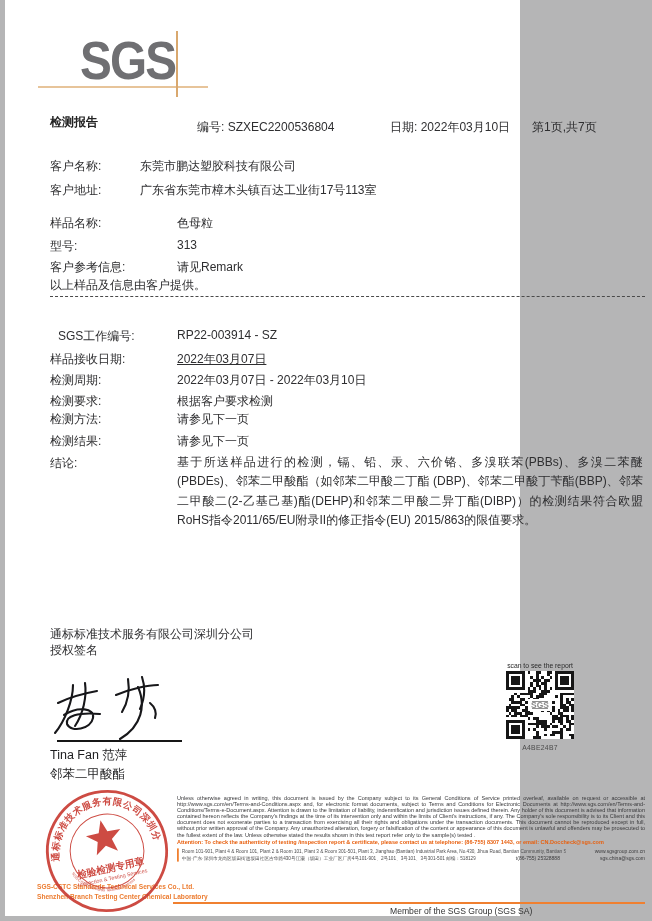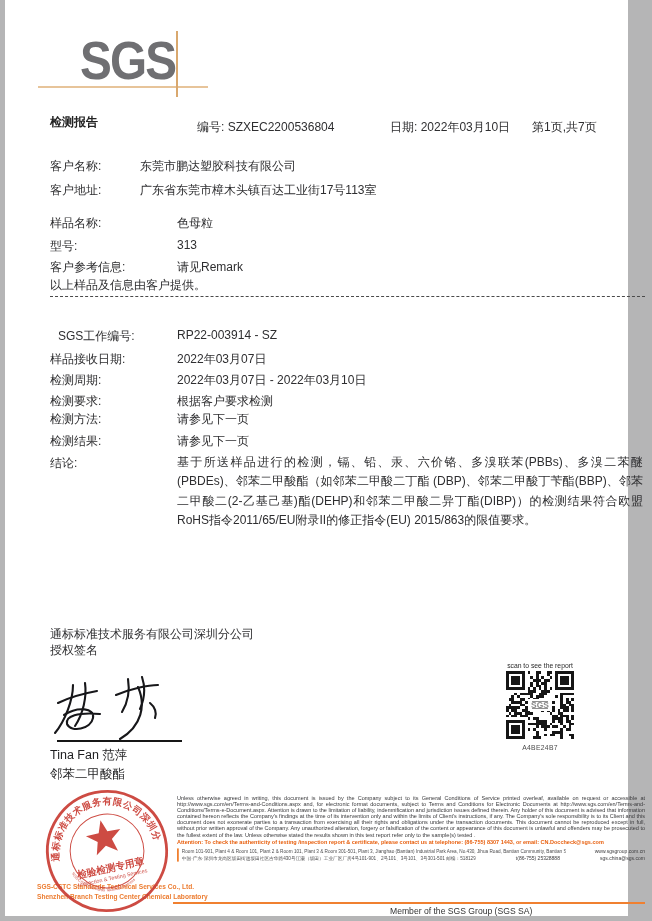--- a/index.html
+++ b/index.html
@@ -2,21 +2,21 @@
 <html><head>
 <meta charset="utf-8">
 <style>
   html,body{margin:0;padding:0;}
   body{
     width:652px;height:921px;position:relative;overflow:hidden;
     background:#b5b5b6;
     font-family:"Liberation Sans","DejaVu Sans",sans-serif;
     color:#2e2e30;
   }
-  .page{position:absolute;left:0;top:0;width:628px;height:921px;background:#ffffff;}
+  .page{position:absolute;left:0;top:0;width:520px;height:921px;background:#ffffff;}
   .edge{position:absolute;background:#b5b5b6;z-index:60;}
   .abs{position:absolute;}
   .lbl,.val{position:absolute;font-size:12px;color:#2e2e30;white-space:nowrap;text-align:right;}
   .logo-text{
     position:absolute;left:80px;top:33px;font-size:53px;line-height:56px;
     font-weight:800;color:#6f6f72;letter-spacing:-2px;
     transform:scaleX(0.9);transform-origin:left top;
   }
   .tanline{position:absolute;background:#e7c49a;}
   .tanline-v{position:absolute;background:#d9a86e;}
@@ -73,21 +73,21 @@
   <span class="val" style="left:177px;top:238px;">313</span>
   <span class="lbl" style="left:50px;top:259px;">客户参考信息:</span>
   <span class="val" style="left:177px;top:259px;">请见Remark</span>
   <span class="lbl" style="left:50px;top:277px;">以上样品及信息由客户提供。</span>
 
   <div class="dashed"></div>
 
   <span class="lbl" style="left:58px;top:328px;">SGS工作编号:</span>
   <span class="val" style="left:177px;top:328px;">RP22-003914 - SZ</span>
   <span class="lbl" style="left:50px;top:351px;">样品接收日期:</span>
-  <span class="val" style="left:177px;top:351px;">2022年03月07日</span>
+  <span class="val" style="left:177px;top:351px;text-decoration:underline;">2022年03月07日</span>
   <span class="lbl" style="left:50px;top:372px;">检测周期:</span>
   <span class="val" style="left:177px;top:372px;">2022年03月07日 - 2022年03月10日</span>
   <span class="lbl" style="left:50px;top:393px;">检测要求:</span>
   <span class="val" style="left:177px;top:393px;">根据客户要求检测</span>
   <span class="lbl" style="left:50px;top:411px;">检测方法:</span>
   <span class="val" style="left:177px;top:411px;">请参见下一页</span>
   <span class="lbl" style="left:50px;top:433px;">检测结果:</span>
   <span class="val" style="left:177px;top:433px;">请参见下一页</span>
 
   <span class="lbl" style="left:50px;top:455px;">结论:</span>

